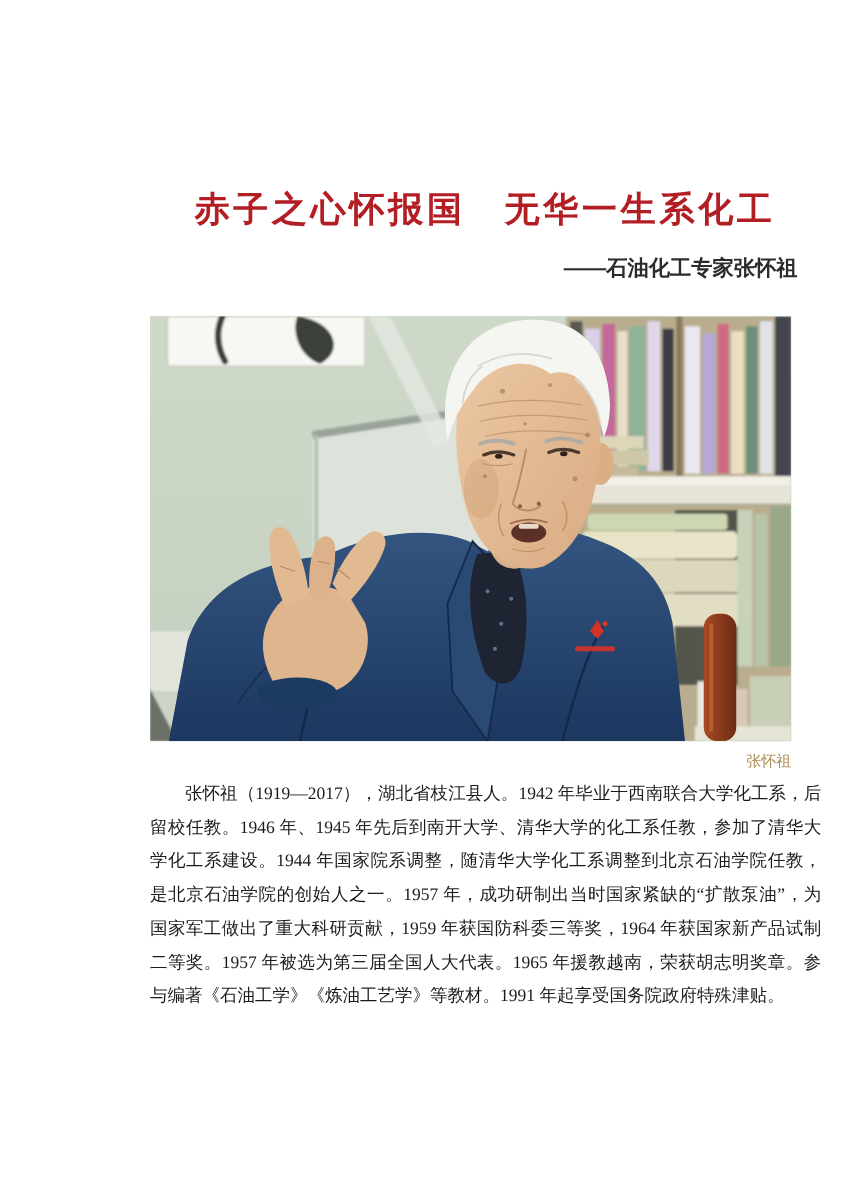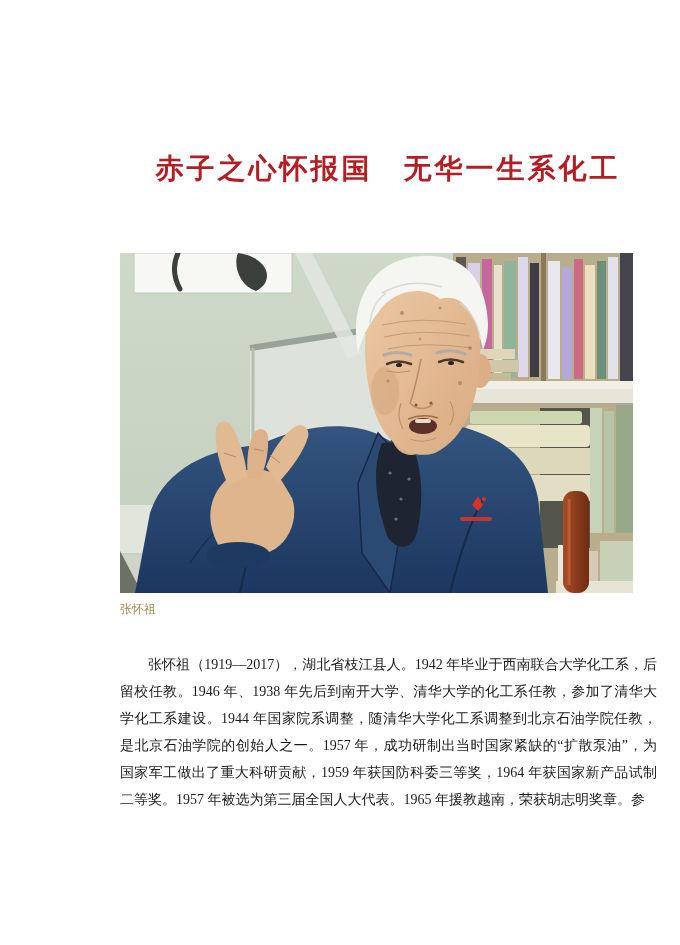--- a/index.html
+++ b/index.html
@@ -18,42 +18,43 @@
     font-size:17px; line-height:24px; font-weight:bold; color:#2b2b2b;
     font-family:"Liberation Sans","DejaVu Sans",sans-serif;
   }
   .photo-wrap {
     position:absolute; top:253px; left:72px; width:513px; height:340px;
     overflow:hidden; background:#ccd6c6;
   }
   .photo-wrap svg { display:block; }
   .photo-caption {
     position:absolute; top:601px; left:72px; width:513px;
-    font-size:12px; line-height:16px; color:#ab8a52;
+    text-align:right; font-size:12px; line-height:16px; color:#ab8a52;
     font-family:Liberation Serif, serif;
   }
   .body-text {
-    position:absolute; top:651px; left:72px; width:537px;
+    position:absolute; top:622px; left:72px; width:537px;
     font-size:14px; color:#1b1b1b;
     font-family:"Liberation Serif","DejaVu Serif",serif;
   }
   .body-line {
     height:27px; line-height:27px; overflow:hidden;
     text-align:justify; text-align-last:justify;
   }
   .body-line:first-child { text-indent:2em; }
   .body-line:last-child  { text-align-last:left; }
 </style>
 </head>
 <body>
 
 <div class="page">
 
   <div class="title">赤子之心怀报国　无华一生系化工</div>
 
+  <div class="subtitle">——石油化工专家张怀祖</div>
 
   <div class="photo-wrap">
     <svg width="513" height="340" viewBox="0 0 513 340" xmlns="http://www.w3.org/2000/svg">
       <defs>
         <linearGradient id="wallGrad" x1="0" y1="0" x2="0" y2="1">
           <stop offset="0" stop-color="#cfd9c9"></stop>
             <stop offset="1" stop-color="#c3cfc0"></stop>
         </linearGradient>
         <linearGradient id="jacketGrad" x1="0" y1="0" x2="0" y2="1">
           <stop offset="0" stop-color="#33557f"></stop>
@@ -233,20 +234,21 @@
           <rect x="340" y="264" width="32" height="4" rx="2" fill="#d63226" opacity="0.9"></rect>
         </g>
       </g>
     </svg>
   </div>
 
   <div class="photo-caption">张怀祖</div>
 
   <div class="body-text">
     <div class="body-line">张怀祖（1919—2017），湖北省枝江县人。1942 年毕业于西南联合大学化工系，后</div>
-    <div class="body-line">留校任教。1946 年、1938 年先后到南开大学、清华大学的化工系任教，参加了清华大</div>
+    <div class="body-line">留校任教。1946 年、1945 年先后到南开大学、清华大学的化工系任教，参加了清华大</div>
     <div class="body-line">学化工系建设。1944 年国家院系调整，随清华大学化工系调整到北京石油学院任教，</div>
     <div class="body-line">是北京石油学院的创始人之一。1957 年，成功研制出当时国家紧缺的“扩散泵油”，为</div>
     <div class="body-line">国家军工做出了重大科研贡献，1959 年获国防科委三等奖，1964 年获国家新产品试制</div>
     <div class="body-line">二等奖。1957 年被选为第三届全国人大代表。1965 年援教越南，荣获胡志明奖章。参</div>
+    <div class="body-line">与编著《石油工学》《炼油工艺学》等教材。1991 年起享受国务院政府特殊津贴。</div>
   </div>
 
 </div>
 
 </body></html>

